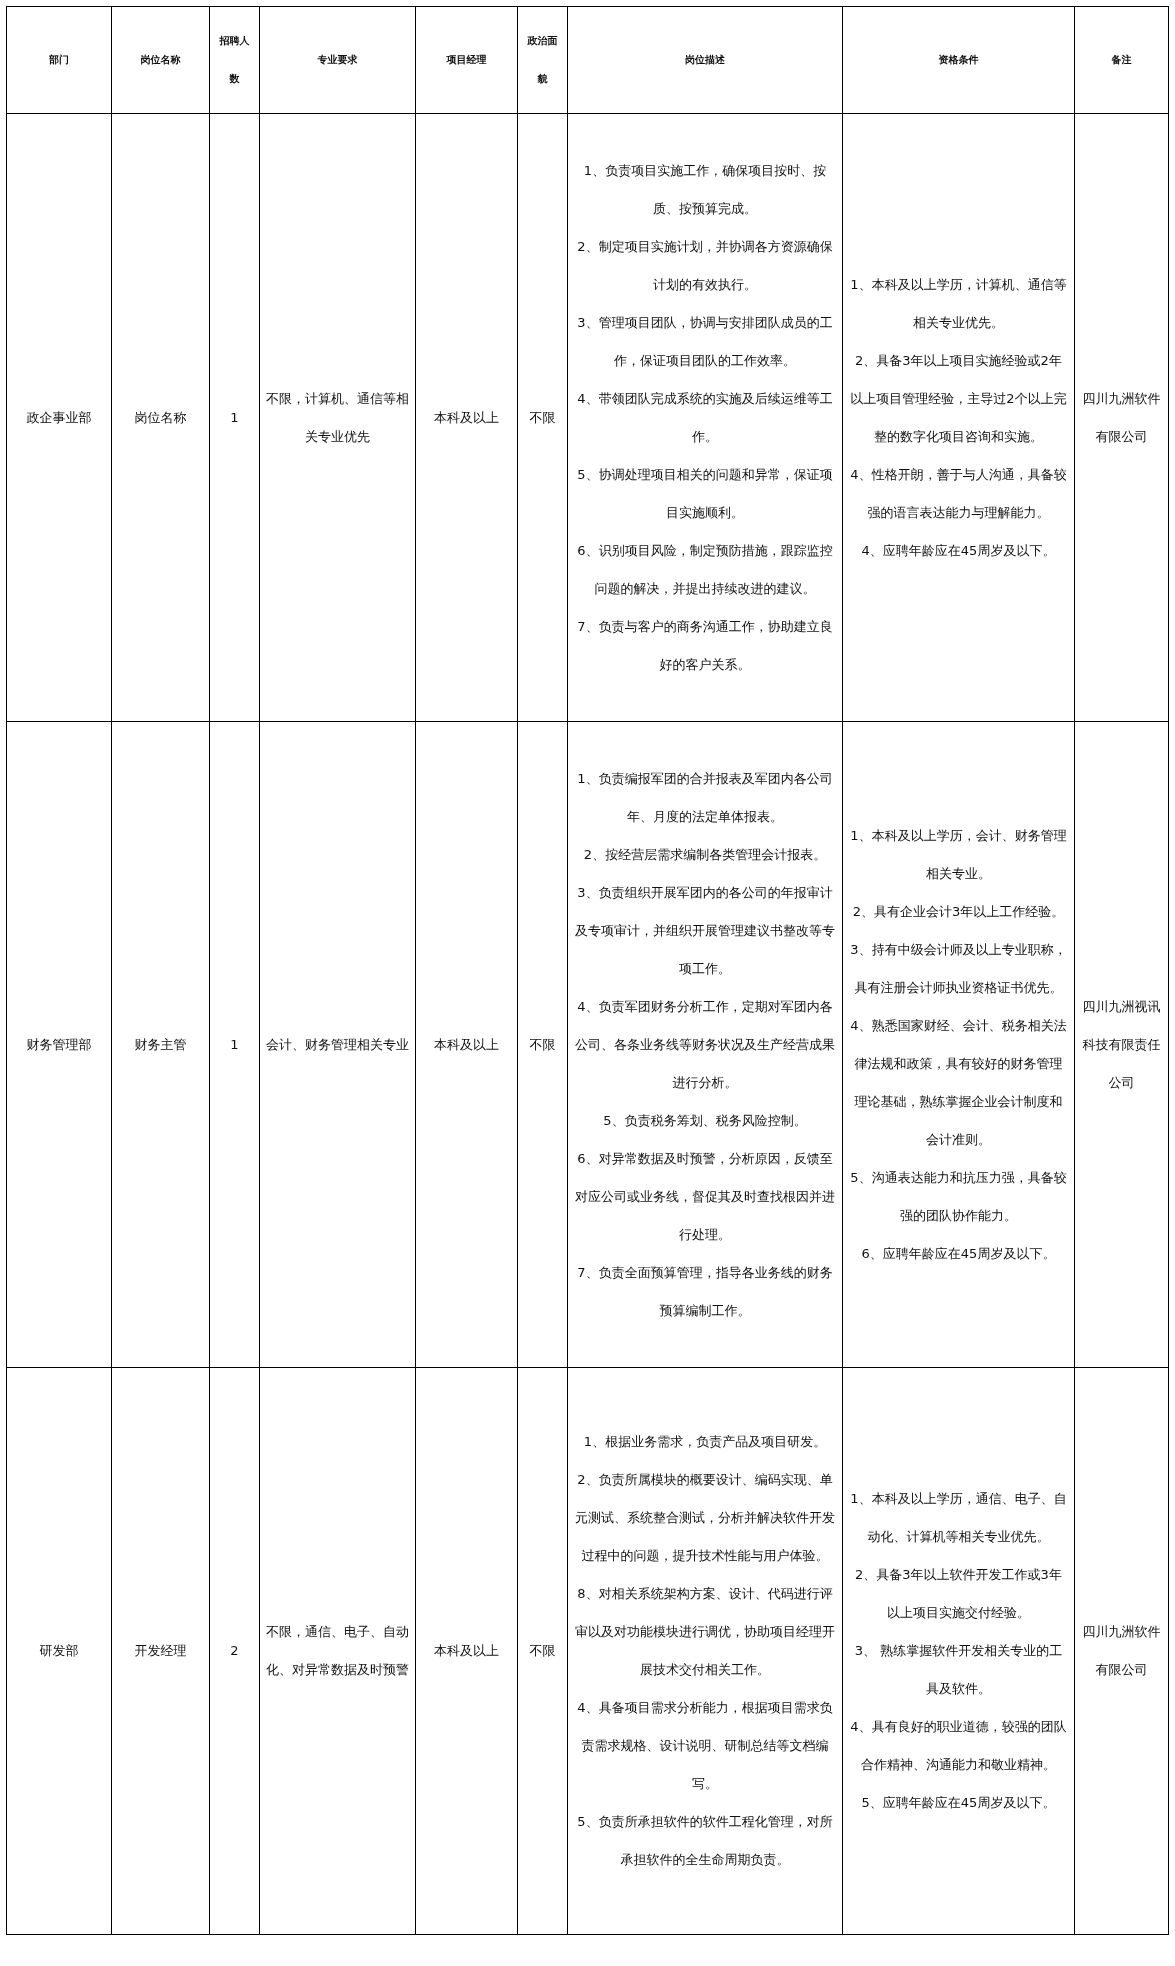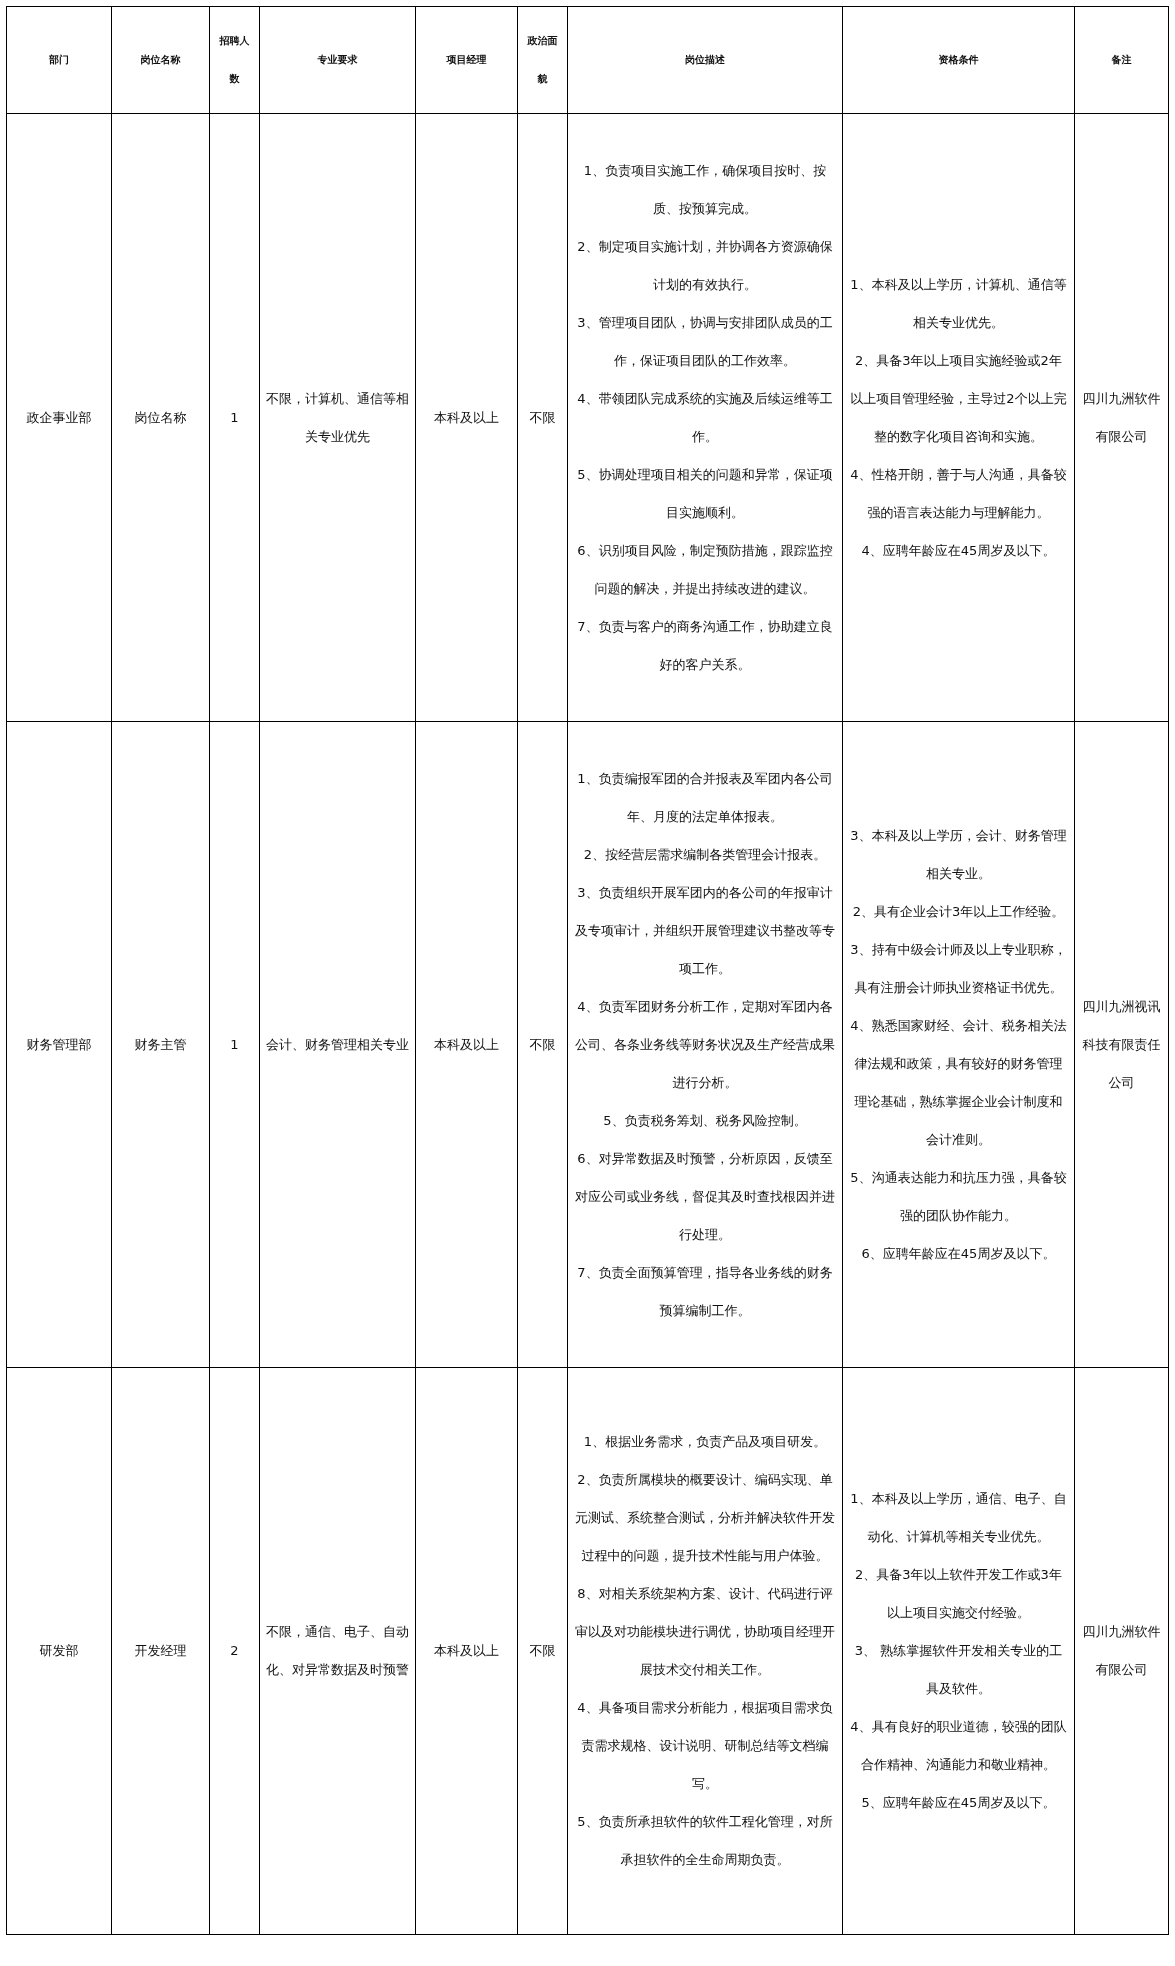--- a/index.html
+++ b/index.html
@@ -88,21 +88,21 @@
       <td class="desc-cell">
         <span class="para">1、负责编报军团的合并报表及军团内各公司年、月度的法定单体报表。</span>
         <span class="para">2、按经营层需求编制各类管理会计报表。</span>
         <span class="para">3、负责组织开展军团内的各公司的年报审计及专项审计，并组织开展管理建议书整改等专项工作。</span>
         <span class="para">4、负责军团财务分析工作，定期对军团内各公司、各条业务线等财务状况及生产经营成果进行分析。</span>
         <span class="para">5、负责税务筹划、税务风险控制。</span>
         <span class="para">6、对异常数据及时预警，分析原因，反馈至对应公司或业务线，督促其及时查找根因并进行处理。</span>
         <span class="para">7、负责全面预算管理，指导各业务线的财务预算编制工作。</span>
       </td>
       <td class="desc-cell">
-        <span class="para">3、本科及以上学历，会计、财务管理相关专业。</span>
+        <span class="para">1、本科及以上学历，会计、财务管理相关专业。</span>
         <span class="para">2、具有企业会计3年以上工作经验。</span>
         <span class="para">3、持有中级会计师及以上专业职称，具有注册会计师执业资格证书优先。</span>
         <span class="para">4、熟悉国家财经、会计、税务相关法律法规和政策，具有较好的财务管理理论基础，熟练掌握企业会计制度和会计准则。</span>
         <span class="para">5、沟通表达能力和抗压力强，具备较强的团队协作能力。</span>
         <span class="para">6、应聘年龄应在45周岁及以下。</span>
       </td>
       <td>四川九洲视讯科技有限责任公司</td>
     </tr>
 
     <tr class="r3">

